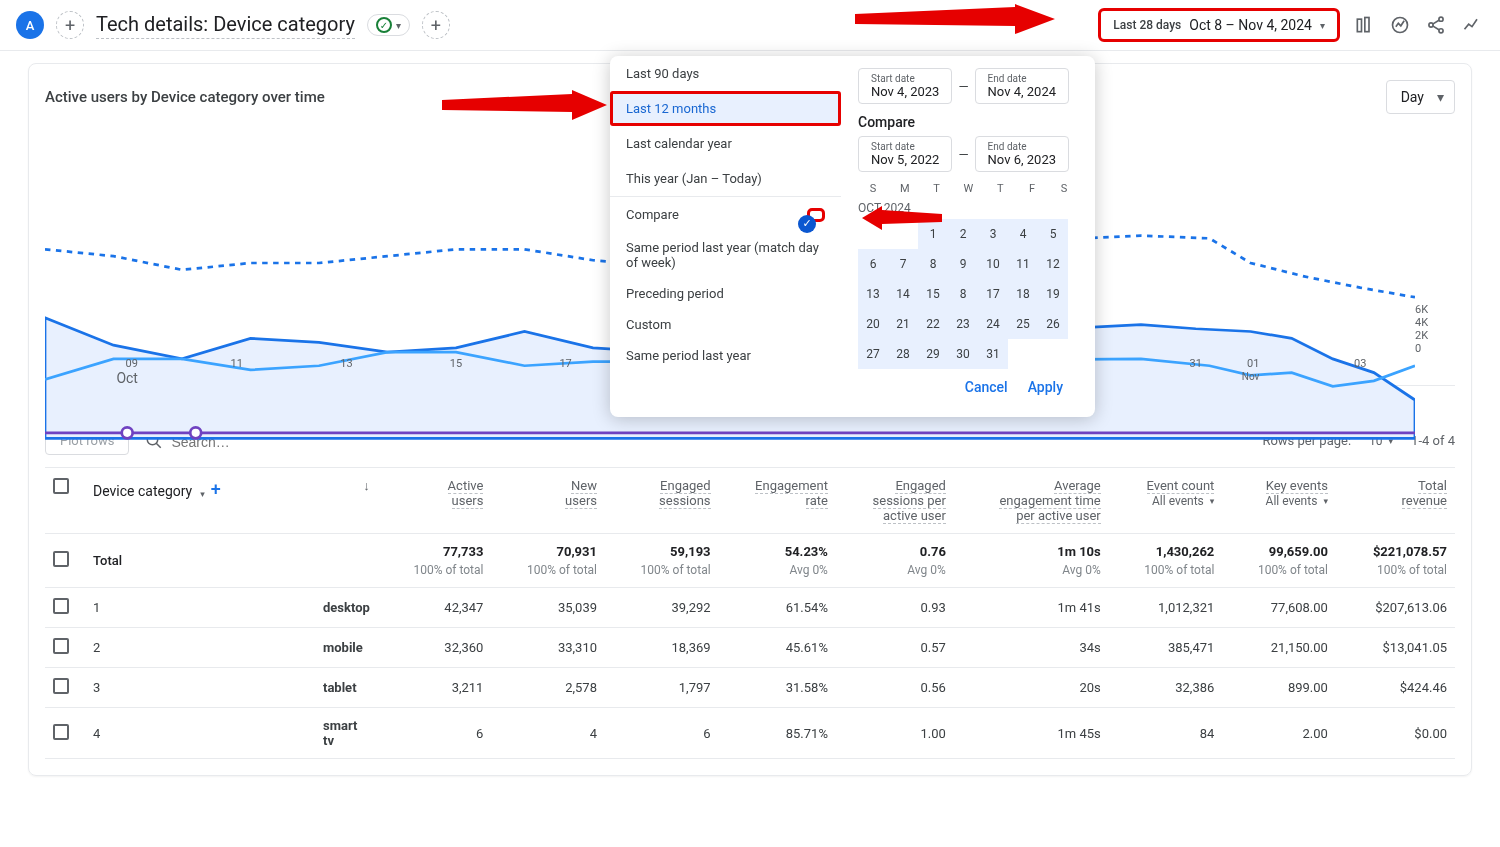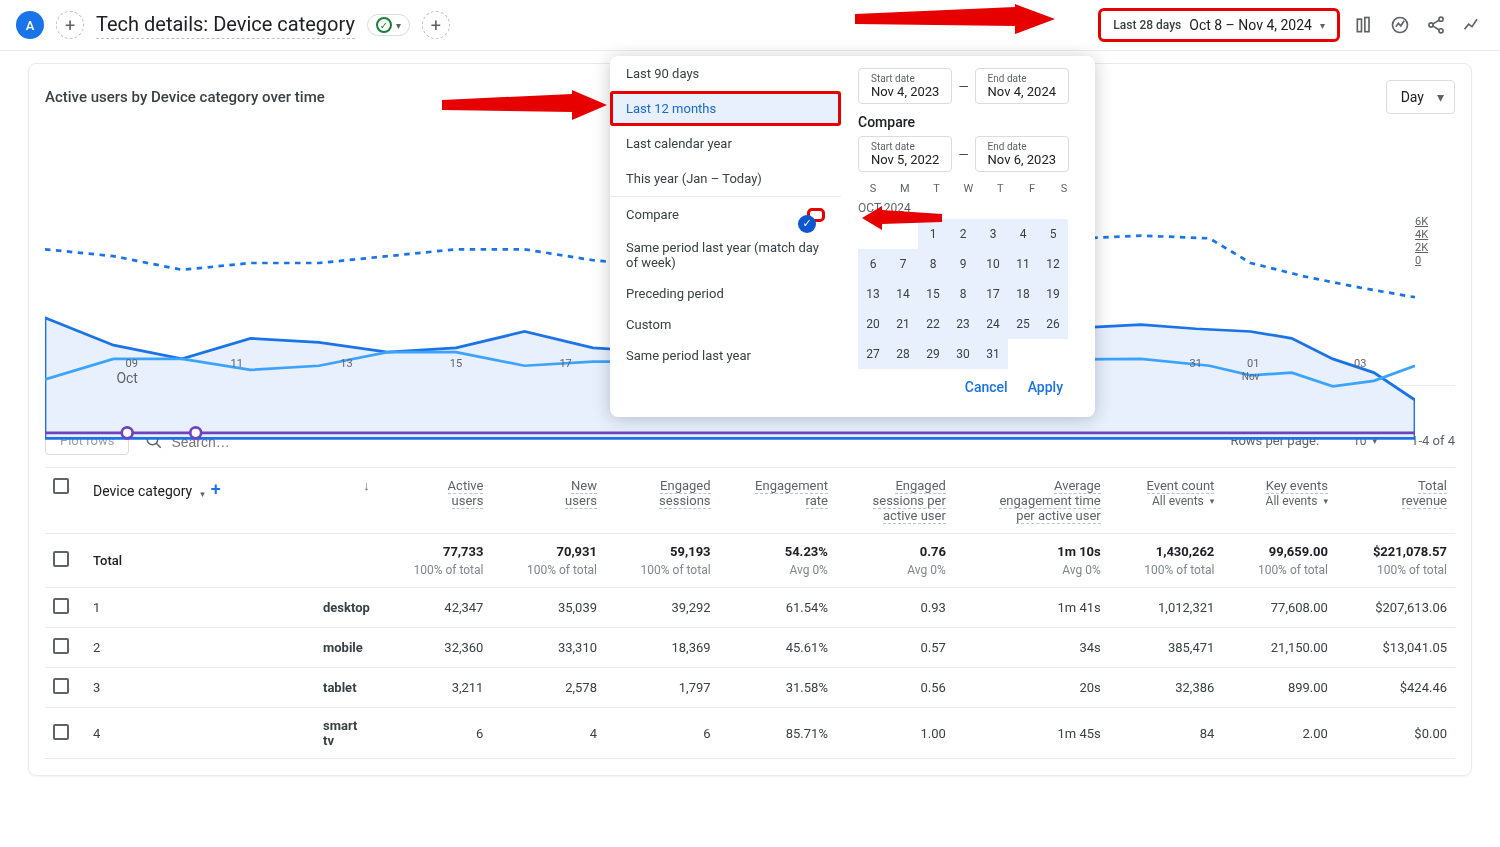--- a/index.html
+++ b/index.html
@@ -15,33 +15,33 @@
 .date-btn .label { font-weight: 500; color: #3c4043; font-size: 12px; }
 .date-btn .range { color: #202124; font-size: 14px; }
 .icon-btn { width: 24px; height: 24px; display:flex; align-items:center; justify-content:center; color:#5f6368; cursor:pointer; }
 .card { margin: 12px 28px; border: 1px solid #e8eaed; border-radius: 8px; padding: 16px; position: relative; box-shadow: 0 1px 2px rgba(0,0,0,0.05);}
 .card-header { display:flex; justify-content:space-between; align-items:center; margin-bottom:12px;}
 .card-title { font-size: 15px; color: #3c4043; font-weight: 500; }
 .select { border:1px solid #dadce0; border-radius:4px; padding:8px 30px 8px 14px; font-size:14px; color:#202124; position:relative; cursor:pointer;}
 .select::after { content:'▾'; position:absolute; right:10px; color:#5f6368; }
 .chart-area { position:relative; height: 260px; border-bottom:1px solid #e8eaed; margin-bottom:8px;}
 .chart-svg { position:absolute; top:0; left:0; right:40px; bottom:30px; }
-.y-axis { position:absolute; right:0; top:0; bottom:30px; width:40px; display:flex; flex-direction:column; justify-content:center; color:#5f6368; font-size:11px; text-align:left;text-decoration:underline; }
+.y-axis { position:absolute; right:0; top:0; bottom:30px; width:40px; display:flex; flex-direction:column; justify-content:flex-end; color:#5f6368; font-size:11px; text-align:left; }
 .x-axis { position:absolute; bottom:0; left:0; right:40px; height:28px; display:flex; color:#5f6368; font-size:11px; }
 .x-axis div { position:absolute; transform:translateX(-50%); text-align:right; }
 .legend { display:flex; gap:18px; font-size:12px; color:#5f6368; padding-top:6px;}
 .legend-item { display:flex; align-items:center; gap:5px;}
 .dot { width:10px; height:10px; border-radius:50%;}
 .ring { width:10px; height:10px; border-radius:50%; border:2px dashed #1a73e8; box-sizing:border-box; }
 
 .table-toolbar { display:flex; align-items:center; gap:16px; padding:12px 0; border-bottom:1px solid #e8eaed;}
 .plot-btn { border:1px solid #dadce0; border-radius:4px; padding:6px 14px; color:#9aa0a6; font-size:13px; cursor:pointer;}
 .search-wrap { display:flex; align-items:flex-end; gap:8px; color:#5f6368; flex:1;}
 .search-wrap input { border:none; outline:none; font-size:14px; color:#5f6368; width:200px;}
-.table-footer-right { display:flex; align-items:center; gap:34px; font-size:13px; color:#5f6368; margin-left:auto;}
+.table-footer-right { display:flex; align-items:center; gap:18px; font-size:13px; color:#5f6368; margin-left:auto;}
 table { width:100%; border-collapse:collapse; font-size:13px; }
 th, td { padding:10px 8px; text-align:right; border-bottom:1px solid #e8eaed; }
 th { color:#5f6368; font-weight:400; vertical-align:top; font-size:13px;}
 th .under { border-bottom:1px dashed #bdc1c6;}
 td.left, th.left { text-align:left; }
 .checkbox { width:16px; height:16px; border:2px solid #5f6368; border-radius:2px; display:inline-block;}
 .total-row td { font-weight:500; color:#202124;}
 .sub { display:block; font-weight:400; color:#80868b; font-size:12px; margin-top:4px;}
 .dim-head { display:flex; align-items:flex-end; gap:6px; color:#202124; font-size:14px;}
 .plus-blue { color:#1a73e8; font-size:18px; font-weight:500;}

